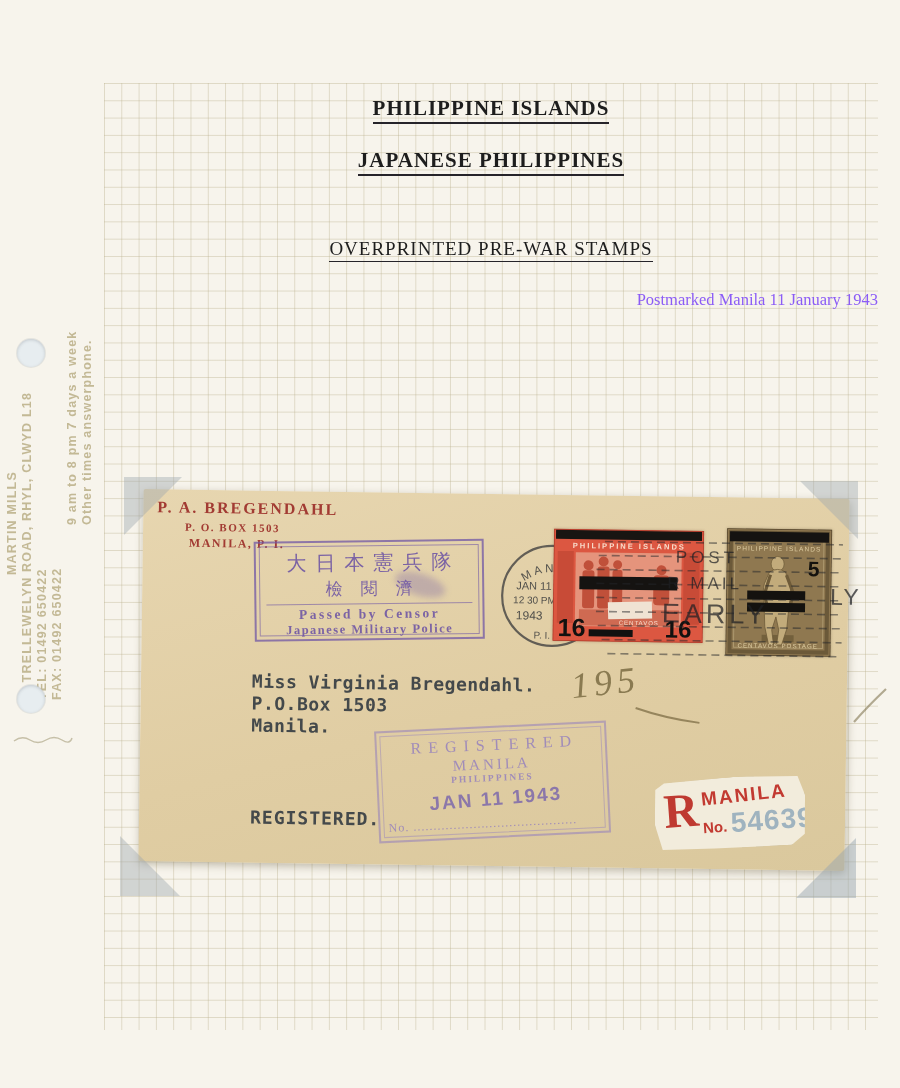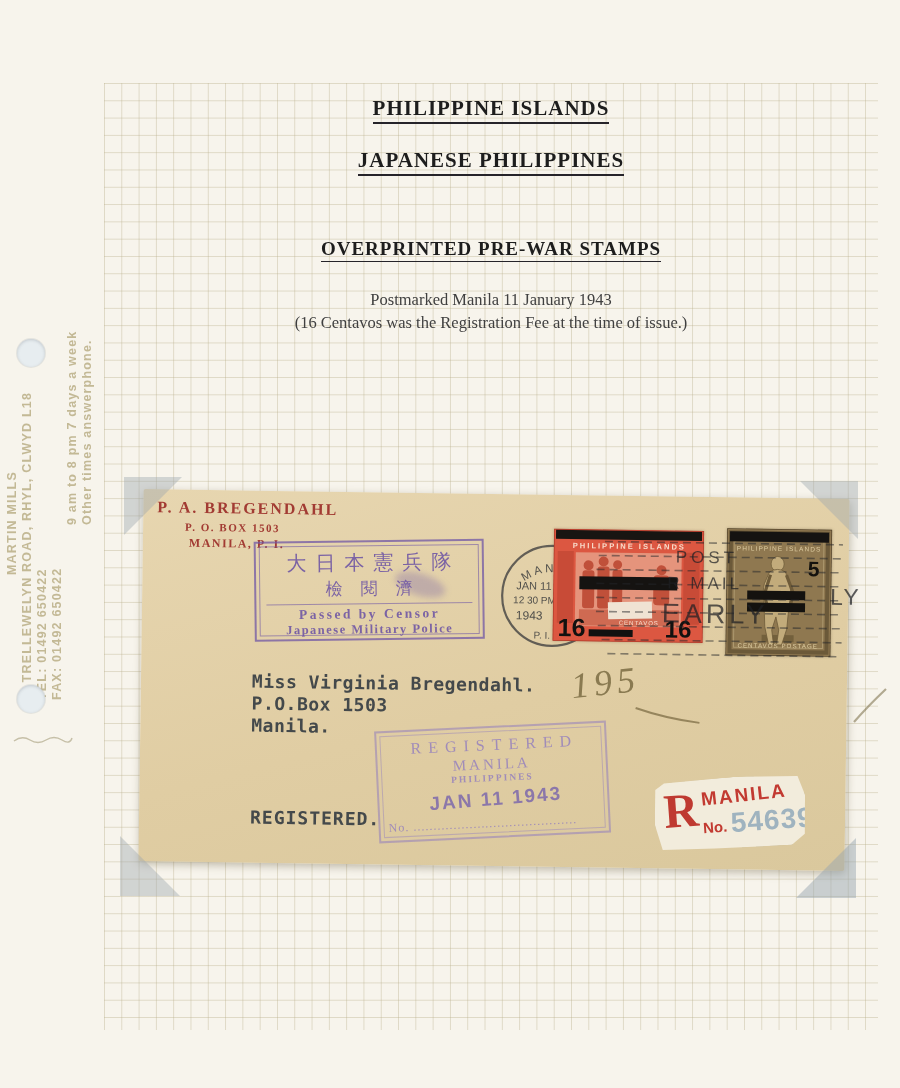--- a/index.html
+++ b/index.html
@@ -32,23 +32,23 @@
     position:absolute;width:28px;height:28px;border-radius:50%;
     background:#e7edf0;box-shadow:inset 0 1px 3px rgba(90,100,110,.25), 0 0 0 1px rgba(170,178,182,.25);
   }
   .hole.h1{left:17px;top:339px}
   .hole.h2{left:17px;top:685px}
   
   .headings{position:absolute;left:104px;width:774px;text-align:center;}
   .title{position:absolute;left:0;width:100%;font-weight:bold;font-size:21px;letter-spacing:1px;}
   .title span{display:inline-block;border-bottom:2px solid #26242a;padding-bottom:1px;}
   .t1{top:96px}.t2{top:148px}
-  .subtitle{position:absolute;left:0;top:238px;width:100%;font-size:19px;letter-spacing:1px;font-weight:bold;}
+  .subtitle{position:absolute;left:0;top:238px;width:100%;font-size:19px;letter-spacing:1px;}
   .subtitle span{display:inline-block;border-bottom:1.7px solid #26242a;padding-bottom:1px;}
-  .caption{position:absolute;left:0;top:289px;width:100%;font-size:16.5px;line-height:22.5px;color:#404040;}
+  .caption{position:absolute;left:0;top:289px;width:100%;font-size:16.5px;line-height:22.5px;color:#8b5cf6;text-align:right;}
   
   .mount{position:absolute;background:rgba(158,168,173,.42);z-index:8;}
   .mount.tl{left:124px;top:477px;width:58px;height:58px;clip-path:polygon(0 0,100% 0,0 100%);}
   .mount.tr{left:800px;top:481px;width:58px;height:58px;clip-path:polygon(0 0,100% 0,100% 100%);}
   .mount.bl{left:120px;top:836px;width:60px;height:60px;clip-path:polygon(0 0,0 100%,100% 100%);}
   .mount.br{left:796px;top:838px;width:60px;height:60px;clip-path:polygon(100% 0,100% 100%,0 100%);background:rgba(150,166,176,.48);}
   
   .envelope{
     position:absolute;left:141px;top:494px;width:706px;height:372px;
     background:linear-gradient(165deg,#e7d6b0 0%,#e0cda3 55%,#dac89d 100%);
@@ -143,21 +143,20 @@
   <svg style="position:absolute;left:12px;top:730px" width="62" height="18" viewBox="0 0 62 18">
     <path d="M2,11 q8,-6 16,-1 t16,0 t16,0 t10,-2" fill="none" stroke="rgba(150,140,100,.5)" stroke-width="1.4"></path>
   </svg>
 
   <div class="headings">
     <div class="title t1"><span>PHILIPPINE ISLANDS</span></div>
     <div class="title t2"><span>JAPANESE PHILIPPINES</span></div>
     <div class="subtitle"><span>OVERPRINTED PRE-WAR STAMPS</span></div>
     <div class="caption">
       <div>Postmarked Manila 11 January 1943</div>
-      <div>(16 Centavos was the Registration Fee at the time of issue.)</div>
     </div>
   </div>
 
   <div class="envelope">
 
     <svg class="pm-svg" width="112" height="112" viewBox="0 0 112 112">
       <defs>
           <path id="arcTop" d="M13,64 A45,45 0 0 1 99,64"></path>
         </defs>
       <circle cx="56" cy="56" r="50" fill="none" stroke="rgba(48,50,54,.72)" stroke-width="2.2"></circle>

